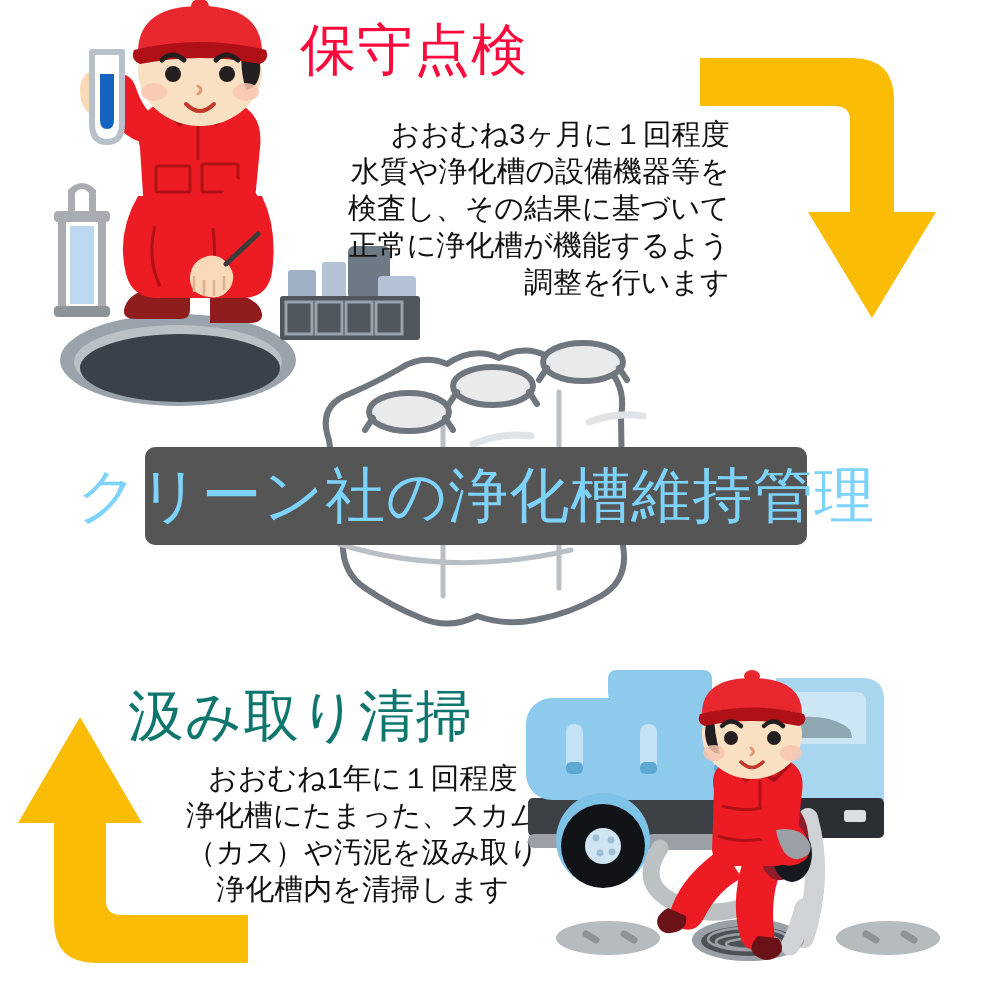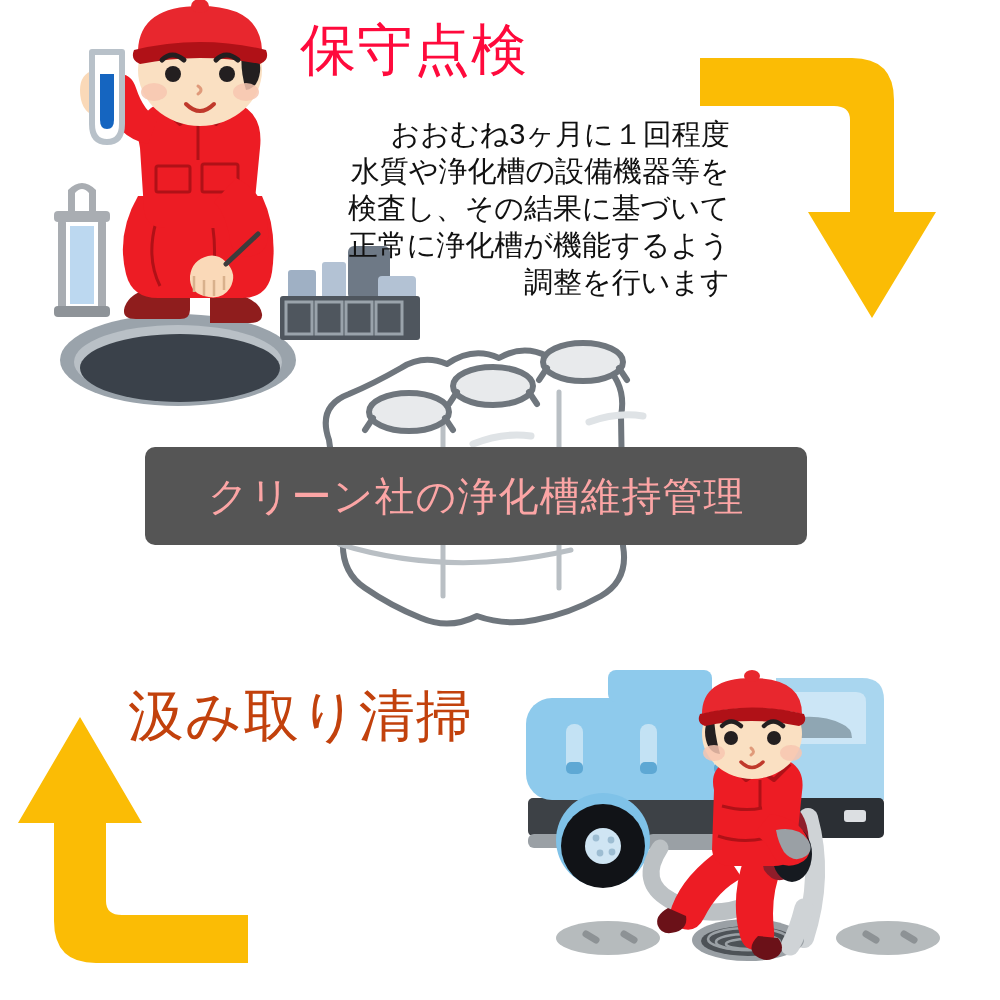--- a/index.html
+++ b/index.html
@@ -37,22 +37,22 @@
 
   
   #center-banner{
     left:145px;top:447px;
     width:662px;height:98px;
     border-radius:10px;
     display:flex;align-items:center;justify-content:center;
     box-sizing:border-box;
   }
   #center-banner-label{
-    color:#fca5a5;
-    font-size:40px;
+    color:#7dd3fc;
+    font-size:60px;
     line-height:1;
     white-space:nowrap;
     letter-spacing:1px;
   }
 
   
   svg{display:block;overflow:visible;}
   #arrow-down-right{left:700px;top:45px;}
   #arrow-up-left{left:18px;top:705px;}
 
@@ -243,22 +243,26 @@
                h-36
                l62 -106
                l62 106
                h-36
                v78
                q0 14 16 14
                h126 z" fill="#FBBC05"></path>
     </svg>
   </div>
 
-  <div class="abs heading" id="heading-cleaning" style="color:#c2410c">汲み取り清掃</div>
-
+  <div class="abs heading" id="heading-cleaning" style="color:#0f766e">汲み取り清掃</div>
+
+  <div class="abs body-copy" id="copy-cleaning">おおむね1年に１回程度
+浄化槽にたまった、スカム
+（カス）や汚泥を汲み取り
+浄化槽内を清掃します</div>
 
   <div class="abs" id="illus-truck">
     <svg width="485" height="340" viewBox="0 0 485 340" aria-hidden="true">
 
       <g>
         <ellipse cx="100" cy="280" rx="52" ry="17" fill="#b6bbbd"></ellipse>
         <path d="M78 276 l10 6 M116 276 l10 6" stroke="#8d9295" stroke-width="7" stroke-linecap="round" fill="none"></path>
         <ellipse cx="380" cy="280" rx="52" ry="17" fill="#b6bbbd"></ellipse>
         <path d="M358 276 l10 6 M396 276 l10 6" stroke="#8d9295" stroke-width="7" stroke-linecap="round" fill="none"></path>
       </g>

